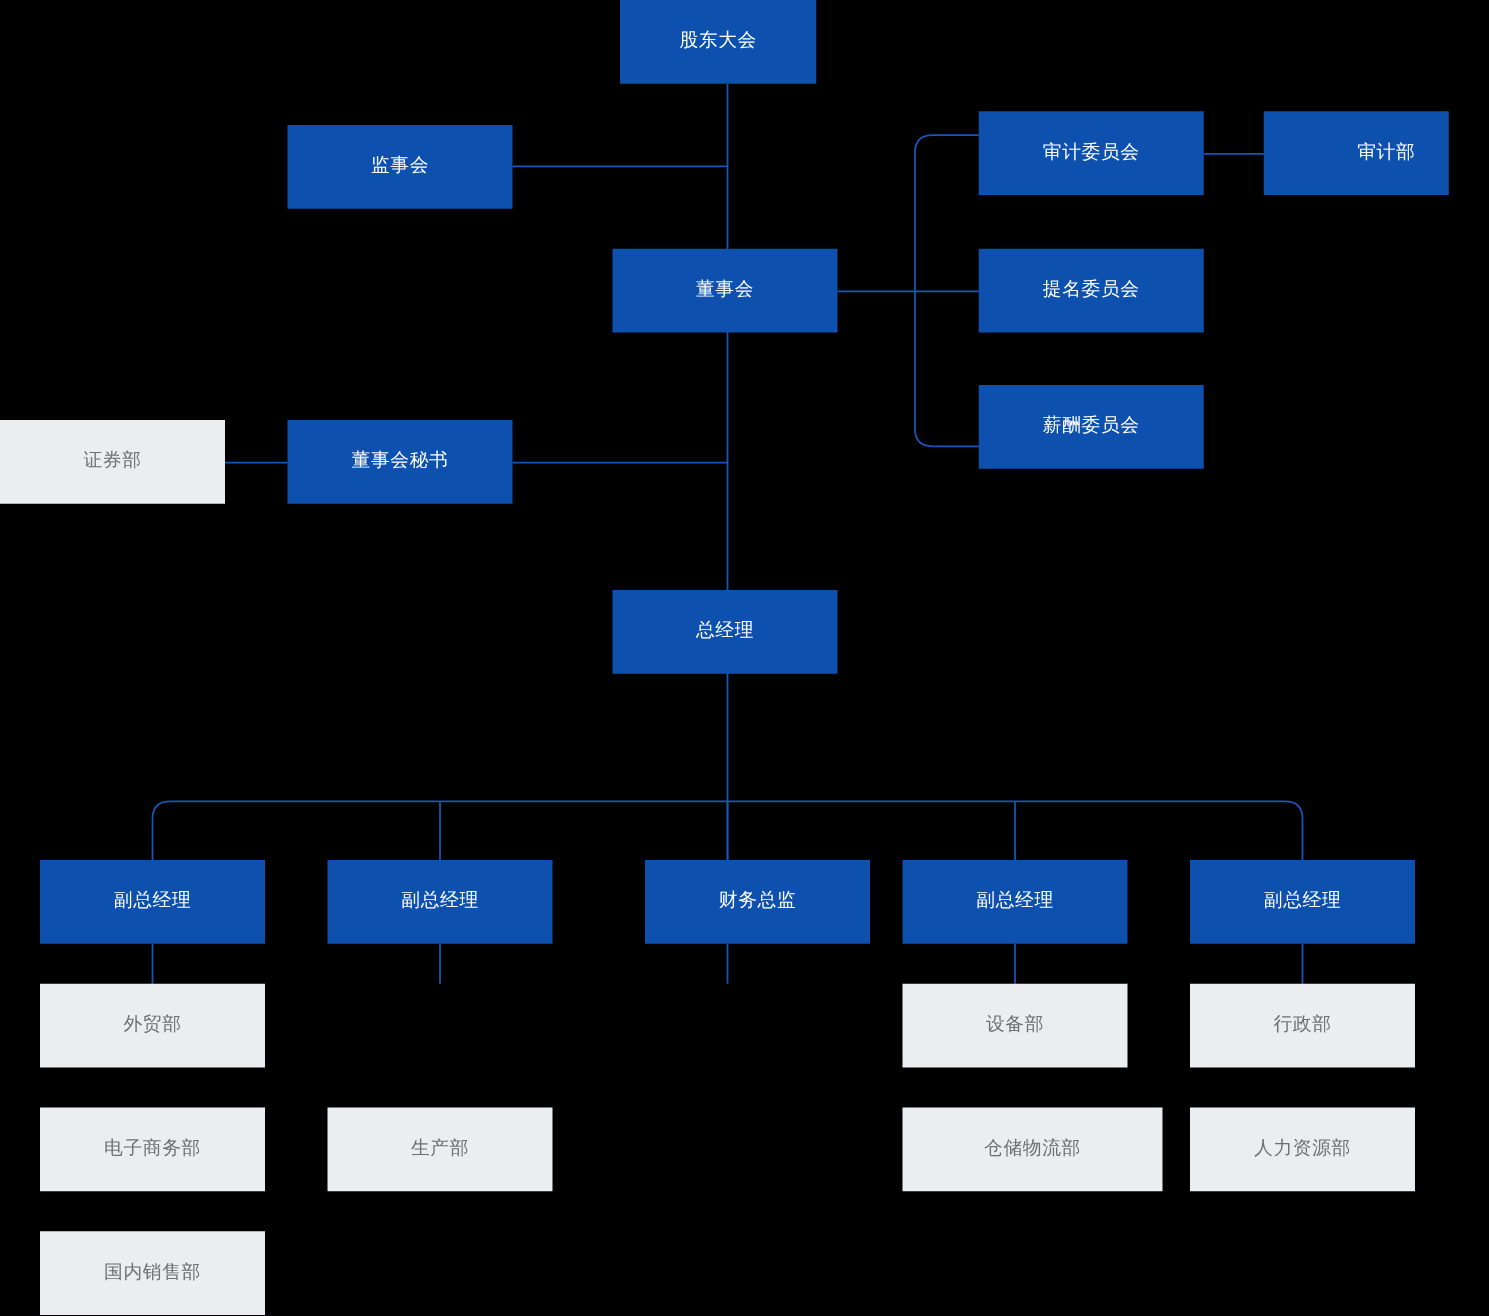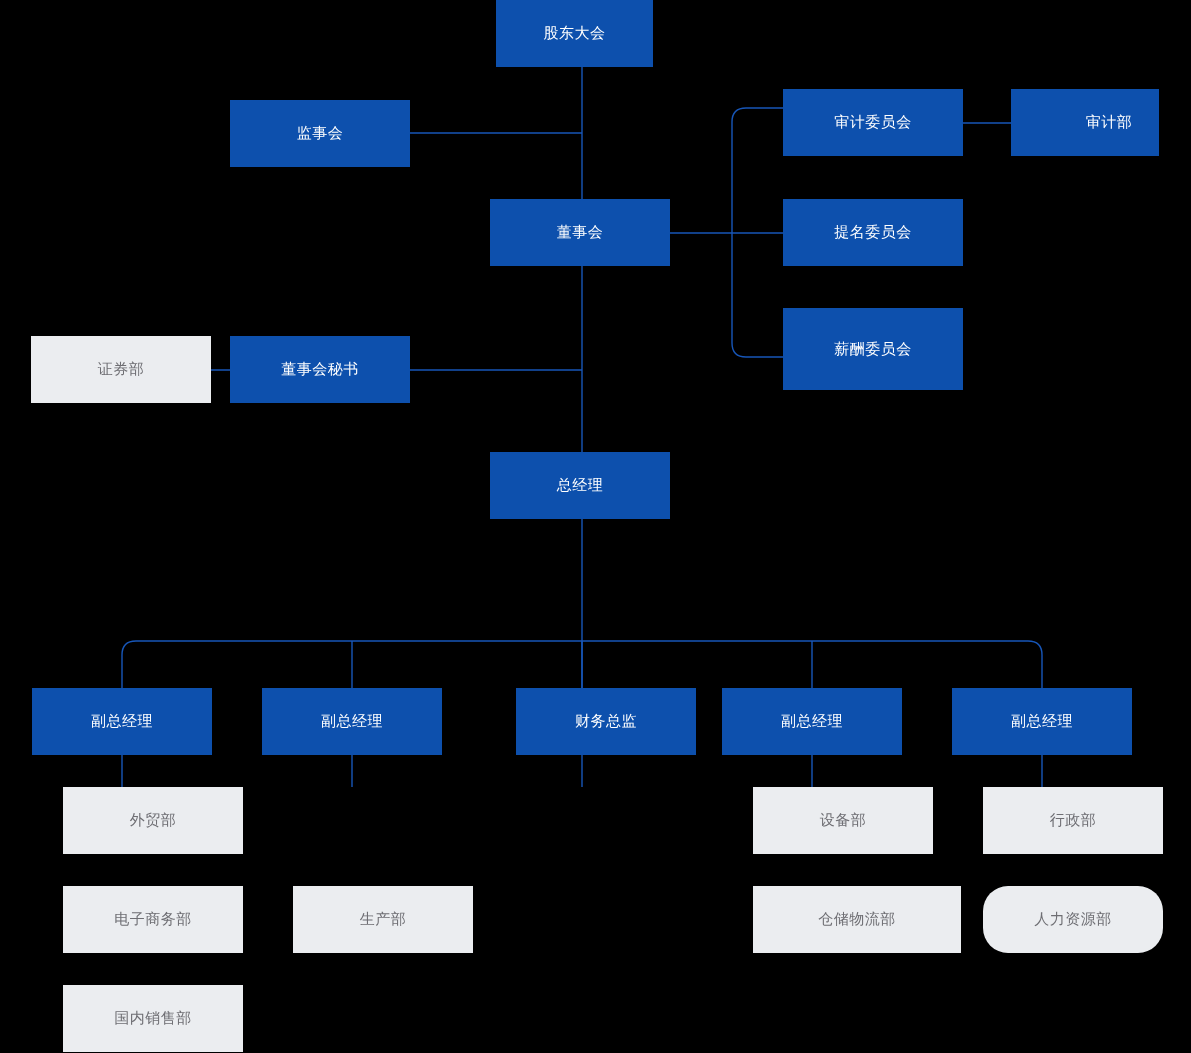--- a/index.html
+++ b/index.html
@@ -39,21 +39,20 @@
     white-space: nowrap;
     z-index: 2;
   }
   .node.primary {
     background: #0D50AD;
     color: #FFFFFF;
   }
   .node.secondary {
     background: #EBEDF0;
     color: #6E6E73;
-    margin-left: 31px;
   }
 </style>
 </head>
 <body>
 
 <div id="chart-root">
   <svg id="edge-layer" viewBox="0 0 1191 1053" width="1191" height="1053" xmlns="http://www.w3.org/2000/svg">
       <path d="M 582 67 L 582 688" fill="none" stroke="#1756B8" stroke-width="1.4"></path>
       <path d="M 410 133 L 582 133" fill="none" stroke="#1756B8" stroke-width="1.4"></path>
       <path d="M 410 370 L 582 370" fill="none" stroke="#1756B8" stroke-width="1.4"></path>
@@ -70,30 +69,30 @@
       <path d="M 582 755 L 582 787" fill="none" stroke="#1756B8" stroke-width="1.4"></path>
       <path d="M 812 755 L 812 787" fill="none" stroke="#1756B8" stroke-width="1.4"></path>
       <path d="M 1042 755 L 1042 787" fill="none" stroke="#1756B8" stroke-width="1.4"></path>
     </svg>
 <div class="node primary" style="left: 496px; top: 0px; width: 157px; height: 67px;">股东大会</div>
     <div class="node primary" style="left: 230px; top: 100px; width: 180px; height: 67px;">监事会</div>
     <div class="node primary" style="left: 783px; top: 89px; width: 180px; height: 67px;">审计委员会</div>
     <div class="node primary" style="left: 1011px; top: 89px; width: 148px; height: 67px; padding-left: 48px;">审计部</div>
     <div class="node primary" style="left: 490px; top: 199px; width: 180px; height: 67px;">董事会</div>
     <div class="node primary" style="left: 783px; top: 199px; width: 180px; height: 67px;">提名委员会</div>
-    <div class="node primary" style="left: 783px; top: 308px; width: 180px; height: 82px;">薪酬委员会</div>
+    <div class="node primary" style="left: 783px; top: 308px; width: 180px; height: 67px;">薪酬委员会</div>
     <div class="node secondary" style="left: 0px; top: 336px; width: 180px; height: 67px;">证券部</div>
     <div class="node primary" style="left: 230px; top: 336px; width: 180px; height: 67px;">董事会秘书</div>
-    <div class="node primary" style="left: 490px; top: 452px; width: 180px; height: 67px;">总经理</div>
+    <div class="node primary" style="left: 490px; top: 472px; width: 180px; height: 67px;">总经理</div>
     <div class="node primary" style="left: 32px; top: 688px; width: 180px; height: 67px;">副总经理</div>
     <div class="node primary" style="left: 262px; top: 688px; width: 180px; height: 67px;">副总经理</div>
     <div class="node primary" style="left: 492px; top: 688px; width: 180px; height: 67px; margin-left: 24px;">财务总监</div>
     <div class="node primary" style="left: 722px; top: 688px; width: 180px; height: 67px;">副总经理</div>
     <div class="node primary" style="left: 952px; top: 688px; width: 180px; height: 67px;">副总经理</div>
     <div class="node secondary" style="left: 32px; top: 787px; width: 180px; height: 67px;">外贸部</div>
     <div class="node secondary" style="left: 722px; top: 787px; width: 180px; height: 67px;">设备部</div>
     <div class="node secondary" style="left: 952px; top: 787px; width: 180px; height: 67px;">行政部</div>
     <div class="node secondary" style="left: 32px; top: 886px; width: 180px; height: 67px;">电子商务部</div>
     <div class="node secondary" style="left: 262px; top: 886px; width: 180px; height: 67px;">生产部</div>
     <div class="node secondary" style="left: 722px; top: 886px; width: 208px; height: 67px;">仓储物流部</div>
-    <div class="node secondary" style="left: 952px; top: 886px; width: 180px; height: 67px; border-radius: 25px;">人力资源部</div>
+    <div class="node secondary" style="left: 952px; top: 886px; width: 180px; height: 67px;">人力资源部</div>
     <div class="node secondary" style="left: 32px; top: 985px; width: 180px; height: 67px;">国内销售部</div>
   </div>
 
 </body></html>

